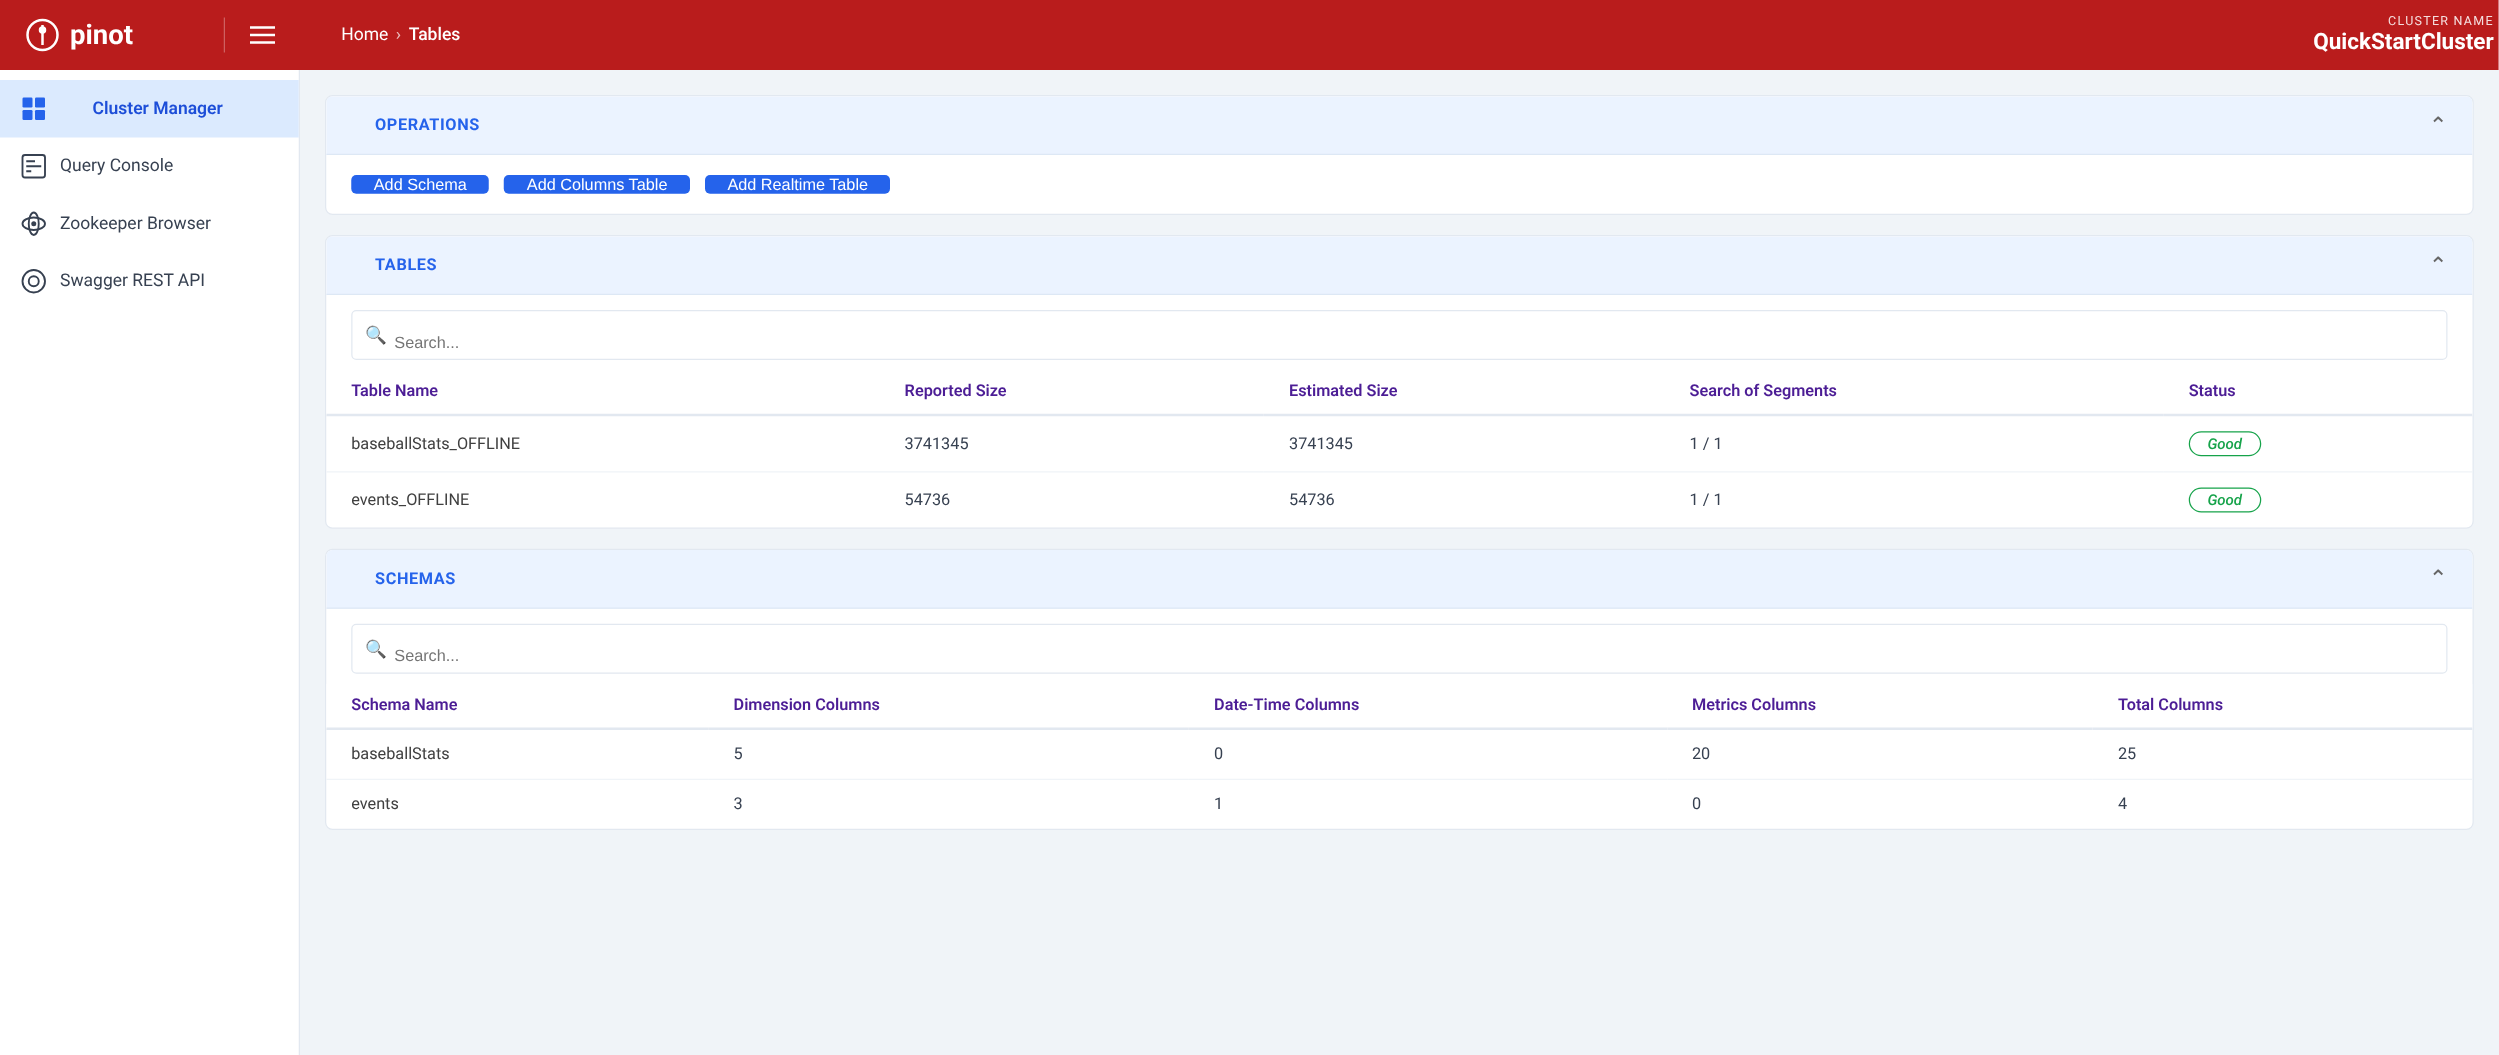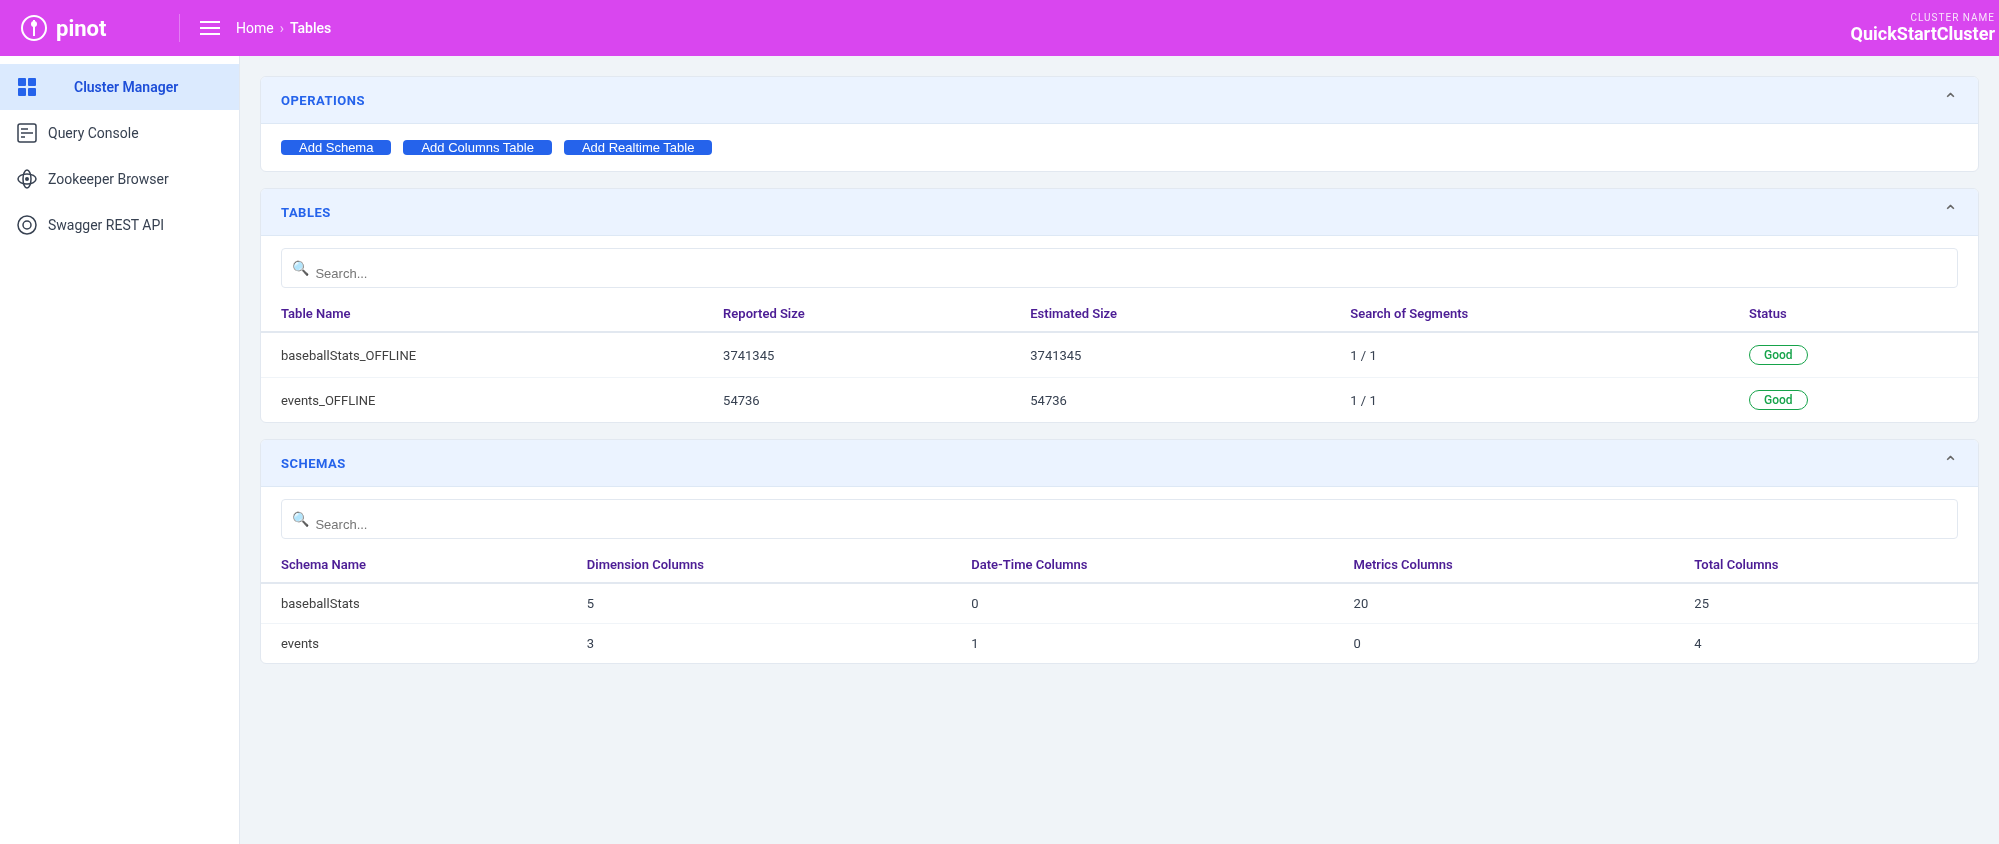--- a/index.html
+++ b/index.html
@@ -1,20 +1,20 @@
 <!DOCTYPE html>
 <html><head>
   <meta charset="utf-8">
   <style>
     * { box-sizing: border-box; margin: 0; padding: 0; }
     body { font-family: -apple-system, BlinkMacSystemFont, 'Segoe UI', Roboto, sans-serif; background: #f0f4f8; display: flex; flex-direction: column; height: 100vh; overflow: hidden; }
 
     
     .top-nav {
-      background: #d946ef;
+      background: #b91c1c;
       display: flex;
       align-items: center;
       padding: 0 20px;
       height: 56px;
       flex-shrink: 0;
       position: relative;
     }
     .top-nav-logo {
       display: flex;
       align-items: center;
@@ -27,21 +27,21 @@
       margin-right: 16px;
       min-width: 160px;
     }
     .top-nav-logo svg { width: 28px; height: 28px; }
     .hamburger-btn {
       background: none; border: none; color: white; cursor: pointer;
       display: flex; flex-direction: column; gap: 4px; padding: 4px; margin-right: 12px;
     }
     .hamburger-btn span { display: block; width: 20px; height: 2px; background: white; }
     .breadcrumb {
-      display: flex; align-items: center; gap: 6px; color: white; font-size: 14px;
+      display: flex; align-items: center; gap: 6px; color: white; font-size: 14px; margin-left: 37px;
     }
     .breadcrumb a { color: white; text-decoration: none; }
     .breadcrumb .sep { opacity: 0.7; }
     .breadcrumb .current { font-weight: 500; }
     .cluster-info {
       position: absolute; right: 4px; top: 50%; transform: translateY(-50%);
       text-align: right;
       color: white;
     }
     .cluster-info .label { font-size: 10px; letter-spacing: 1px; opacity: 0.85; text-transform: uppercase; }
@@ -103,20 +103,21 @@
       justify-content: space-between;
       align-items: center;
       padding: 12px 20px;
       border-bottom: 1px solid #dde8f5;
     }
     .section-title {
       font-size: 13px;
       font-weight: 700;
       color: #2563eb;
       letter-spacing: 0.5px;
+      margin-left: 19px;
     }
     .collapse-btn {
       background: none; border: none; cursor: pointer; color: #666;
       font-size: 18px; display: flex; align-items: center;
     }
     .section-body { padding: 16px 20px; }
 
     
     .btn-primary {
       background: #2563eb;
@@ -167,20 +168,21 @@
     .data-table tr:last-child td { border-bottom: none; }
     .data-table a { color: #404040; text-decoration: none; }
     .badge-good {
       display: inline-block;
       border: 1px solid #16a34a;
       color: #16a34a;
       border-radius: 20px;
       padding: 2px 14px;
       font-size: 12px;
       font-weight: 500;
+      font-style: italic;
     }
   </style>
 </head>
 <body>
 
 <nav class="top-nav">
   <div class="top-nav-logo">
     <svg viewBox="0 0 28 28" fill="none" xmlns="http://www.w3.org/2000/svg">
       <circle cx="14" cy="14" r="12" stroke="white" stroke-width="2" fill="none"></circle>
       <line x1="14" y1="6" x2="14" y2="22" stroke="white" stroke-width="2"></line>

